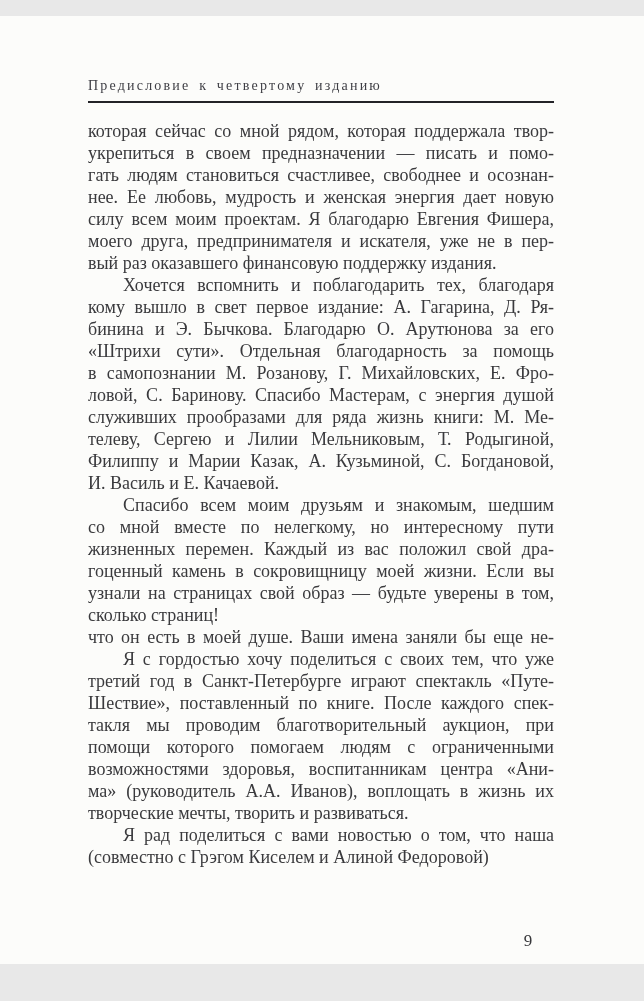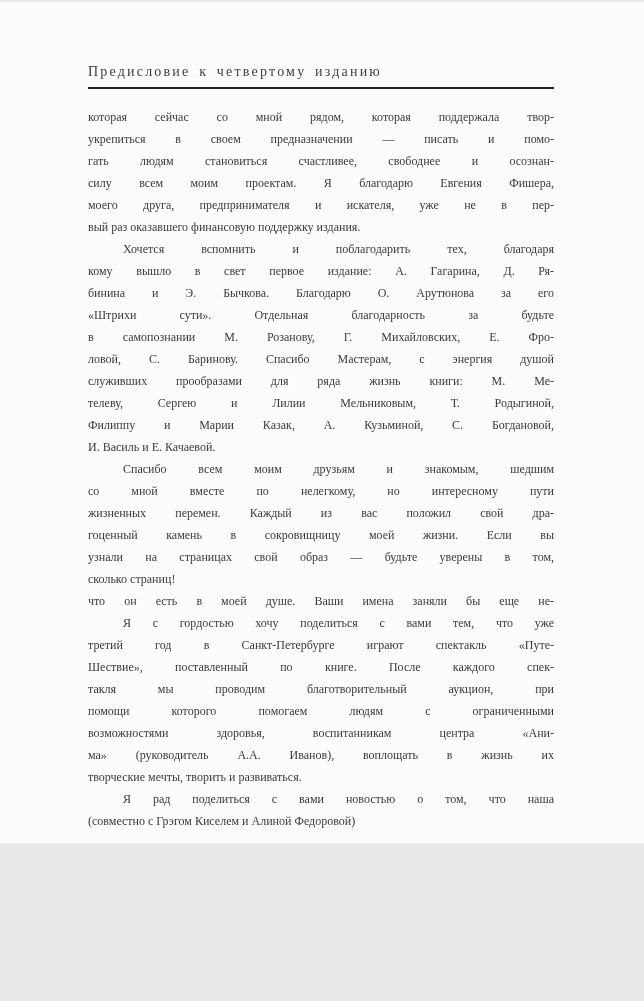--- a/index.html
+++ b/index.html
@@ -3,22 +3,22 @@
 <meta charset="utf-8">
 <style>
   html, body {
     margin: 0;
     padding: 0;
     background: #e8e8e8;
   }
   .page {
     position: relative;
     width: 644px;
-    height: 841px;
-    margin: 2px auto;
+    height: 948px;
+    margin: 16px auto;
     background: #fcfcfa;
     font-family: "Liberation Serif", "DejaVu Serif", serif;
     overflow: hidden;
   }
   .running-header {
     position: absolute;
     left: 88px;
     width: 466px;
     top: 62px;
   }
@@ -31,21 +31,21 @@
   .running-header .header-rule {
     margin-top: 7px;
     height: 2px;
     background: #232327;
   }
   .body-text {
     position: absolute;
     left: 88px;
     width: 466px;
     top: 104px;
-    font-size: 12px;
+    font-size: 18px;
     line-height: 22px;
     color: #3a3a3d;
   }
   .paragraph {
     margin: 0;
   }
   .line {
     text-align: justify;
     text-align-last: justify;
     white-space: normal;
@@ -75,47 +75,48 @@
   <div class="running-header">
     <div class="header-title">Предисловие к четвертому изданию</div>
     <div class="header-rule"></div>
   </div>
 
   <div class="body-text" id="body-text">
       <div class="paragraph">
         <div class="line first">которая сейчас со мной рядом, которая поддержала твор-</div>
         <div class="line">укрепиться в своем предназначении — писать и помо-</div>
         <div class="line">гать людям становиться счастливее, свободнее и осознан-</div>
+        <div class="line">нее. Ее любовь, мудрость и женская энергия дает новую</div>
         <div class="line">силу всем моим проектам. Я благодарю Евгения Фишера,</div>
         <div class="line">моего друга, предпринимателя и искателя, уже не в пер-</div>
         <div class="line last">вый раз оказавшего финансовую поддержку издания.</div>
       </div>
       <div class="paragraph indent">
         <div class="line first">Хочется вспомнить и поблагодарить тех, благодаря</div>
         <div class="line">кому вышло в свет первое издание: А. Гагарина, Д. Ря-</div>
         <div class="line">бинина и Э. Бычкова. Благодарю О. Арутюнова за его</div>
-        <div class="line">«Штрихи сути». Отдельная благодарность за будьте</div>
+        <div class="line">«Штрихи сути». Отдельная благодарность за помощь</div>
         <div class="line">в самопознании М. Розанову, Г. Михайловских, Е. Фро-</div>
         <div class="line">ловой, С. Баринову. Спасибо Мастерам, с энергия душой</div>
         <div class="line">служивших прообразами для ряда жизнь книги: М. Ме-</div>
         <div class="line">телеву, Сергею и Лилии Мельниковым, Т. Родыгиной,</div>
         <div class="line">Филиппу и Марии Казак, А. Кузьминой, С. Богдановой,</div>
         <div class="line last">И. Василь и Е. Качаевой.</div>
       </div>
       <div class="paragraph indent">
         <div class="line first">Спасибо всем моим друзьям и знакомым, шедшим</div>
         <div class="line">со мной вместе по нелегкому, но интересному пути</div>
         <div class="line">жизненных перемен. Каждый из вас положил свой дра-</div>
         <div class="line">гоценный камень в сокровищницу моей жизни. Если вы</div>
         <div class="line">узнали на страницах свой образ — будьте уверены в том,</div>
         <div class="line last">сколько страниц!</div>
         <div class="line">что он есть в моей душе. Ваши имена заняли бы еще не-</div>
       </div>
       <div class="paragraph indent">
-        <div class="line first">Я с гордостью хочу поделиться с вами тем, что уже</div>
+        <div class="line first">Я с гордостью хочу поделиться с своих тем, что уже</div>
         <div class="line">третий год в Санкт-Петербурге играют спектакль «Путе-</div>
         <div class="line">Шествие», поставленный по книге. После каждого спек-</div>
         <div class="line">такля мы проводим благотворительный аукцион, при</div>
         <div class="line">помощи которого помогаем людям с ограниченными</div>
         <div class="line">возможностями здоровья, воспитанникам центра «Ани-</div>
         <div class="line">ма» (руководитель А.А. Иванов), воплощать в жизнь их</div>
         <div class="line last">творческие мечты, творить и развиваться.</div>
       </div>
       <div class="paragraph indent">
         <div class="line first">Я рад поделиться с вами новостью о том, что наша</div>

